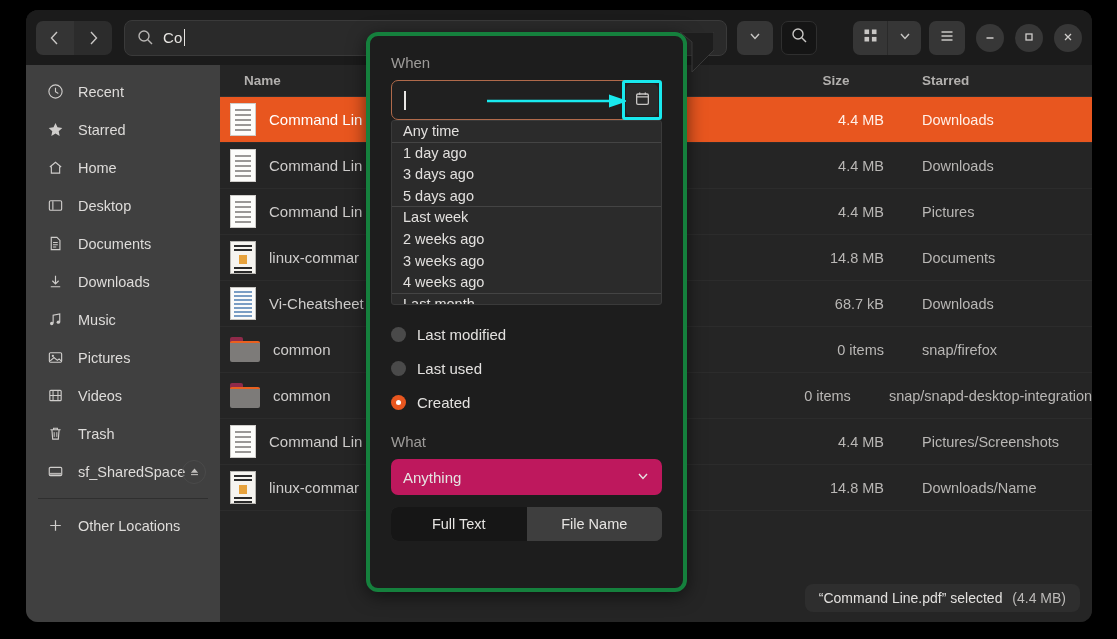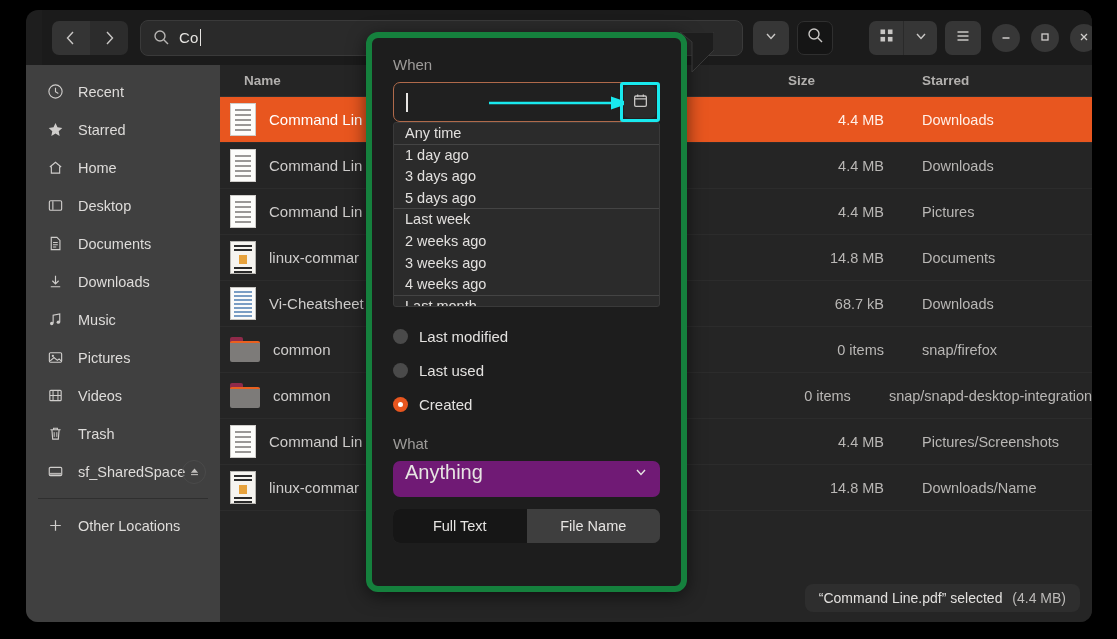--- a/index.html
+++ b/index.html
@@ -15,21 +15,21 @@
     position: absolute;
     left: 26px; top: 10px;
     width: 1066px; height: 612px;
     background: #1e1e1e;
     border-radius: 12px;
     overflow: hidden;
   }
 
   
   #headerbar {
-    position: absolute; left: 16px; top: 0;
+    position: absolute; left: 0; top: 0;
     width: 100%; height: 55px;
     background: #1b1b1b;
     display: flex; align-items: center;
     padding: 0 10px;
   }
   .hb-group { display: flex; }
   .navbtn {
     width: 38px; height: 34px;
     background: #343434;
     display: flex; align-items: center; justify-content: center;
@@ -115,21 +115,21 @@
     background: #252525;
   }
   #list-header {
     display: flex; height: 32px; align-items: center;
     color: #b2b0ae; font-size: 13.5px; font-weight: bold;
     border-bottom: 1px solid #313131;
     background: #252525;
   }
   #list-header .col-name { width: 378px; padding-left: 24px; }
   #list-header .col-desc { width: 190px; }
-  #list-header .col-size { width: 110px; text-align: left; padding-right: 14px;}
+  #list-header .col-size { width: 110px; text-align: center; padding-right: 14px;}
   #list-header .col-loc  { flex:1; padding-left: 24px; }
 
   .row {
     display: flex; align-items: center;
     height: 46px;
     border-bottom: 1px solid #2c2c2c;
     color: #cecccb; font-size: 15px;
   }
   .row.selected { background: #e8561f; color: #fff; }
   .row .col-name { width: 378px; display: flex; align-items: center; padding-left: 10px; overflow: hidden; }
@@ -152,21 +152,21 @@
   .folder-ico { width: 30px; height: 25px; position: relative; flex:none; }
   .folder-ico .tab { position:absolute; left:0; top:0; width:13px; height:6px; background:#8f2a4a; border-radius:2px 2px 0 0;}
   .folder-ico .body { position:absolute; left:0; top:4px; width:30px; height:21px; background:#7d7b79; border-radius:2px; border-top:2px solid #e9601f;}
 
   
   #popover {
     position: absolute;
     left: 340px; top: 22px;
     width: 321px; height: 560px;
     background: #1d1d1d;
-    border: 6px solid #15803d;
+    border: 4px solid #15803d;
     border-radius: 12px;
     box-shadow: 0 4px 18px rgba(0,0,0,.55);
     padding: 18px 21px;
     z-index: 30;
   }
   #popover-tail {
     position: absolute; left: 654px; top: 22px;
     width: 34px; height: 40px;
     z-index: 31;
   }
@@ -214,23 +214,23 @@
     background: #4a4a4a; margin-right: 11px; flex: none;
     display: flex; align-items: center; justify-content: center;
   }
   .radio-row.on .rd { background: #e8561f; }
   .radio-row.on .rd::after { content:""; width:5px; height:5px; border-radius:50%; background:#fff; }
   .radio-row span { color: #e3e1df; font-size: 15px; }
   #radios { margin-top: 14px; }
 
   #what-label { margin-top: 16px; }
   #what-select {
-    height: 36px; background: #701a75; border-radius: 7px;
-    display: flex; justify-content: space-between;
-    padding: 0 12px; color: #e6e4e2; font-size: 20px;
+    height: 36px; background: #be185d; border-radius: 7px;
+    display: flex; align-items: center; justify-content: space-between;
+    padding: 0 12px; color: #e6e4e2; font-size: 15px;
   }
   #toggle-group {
     margin-top: 12px; height: 34px;
     display: flex; border-radius: 7px; overflow: hidden;
     background: #353535;
   }
   #toggle-group > div {
     flex: 1; display: flex; align-items: center; justify-content: center;
     color: #e6e4e2; font-size: 14.5px;
   }

